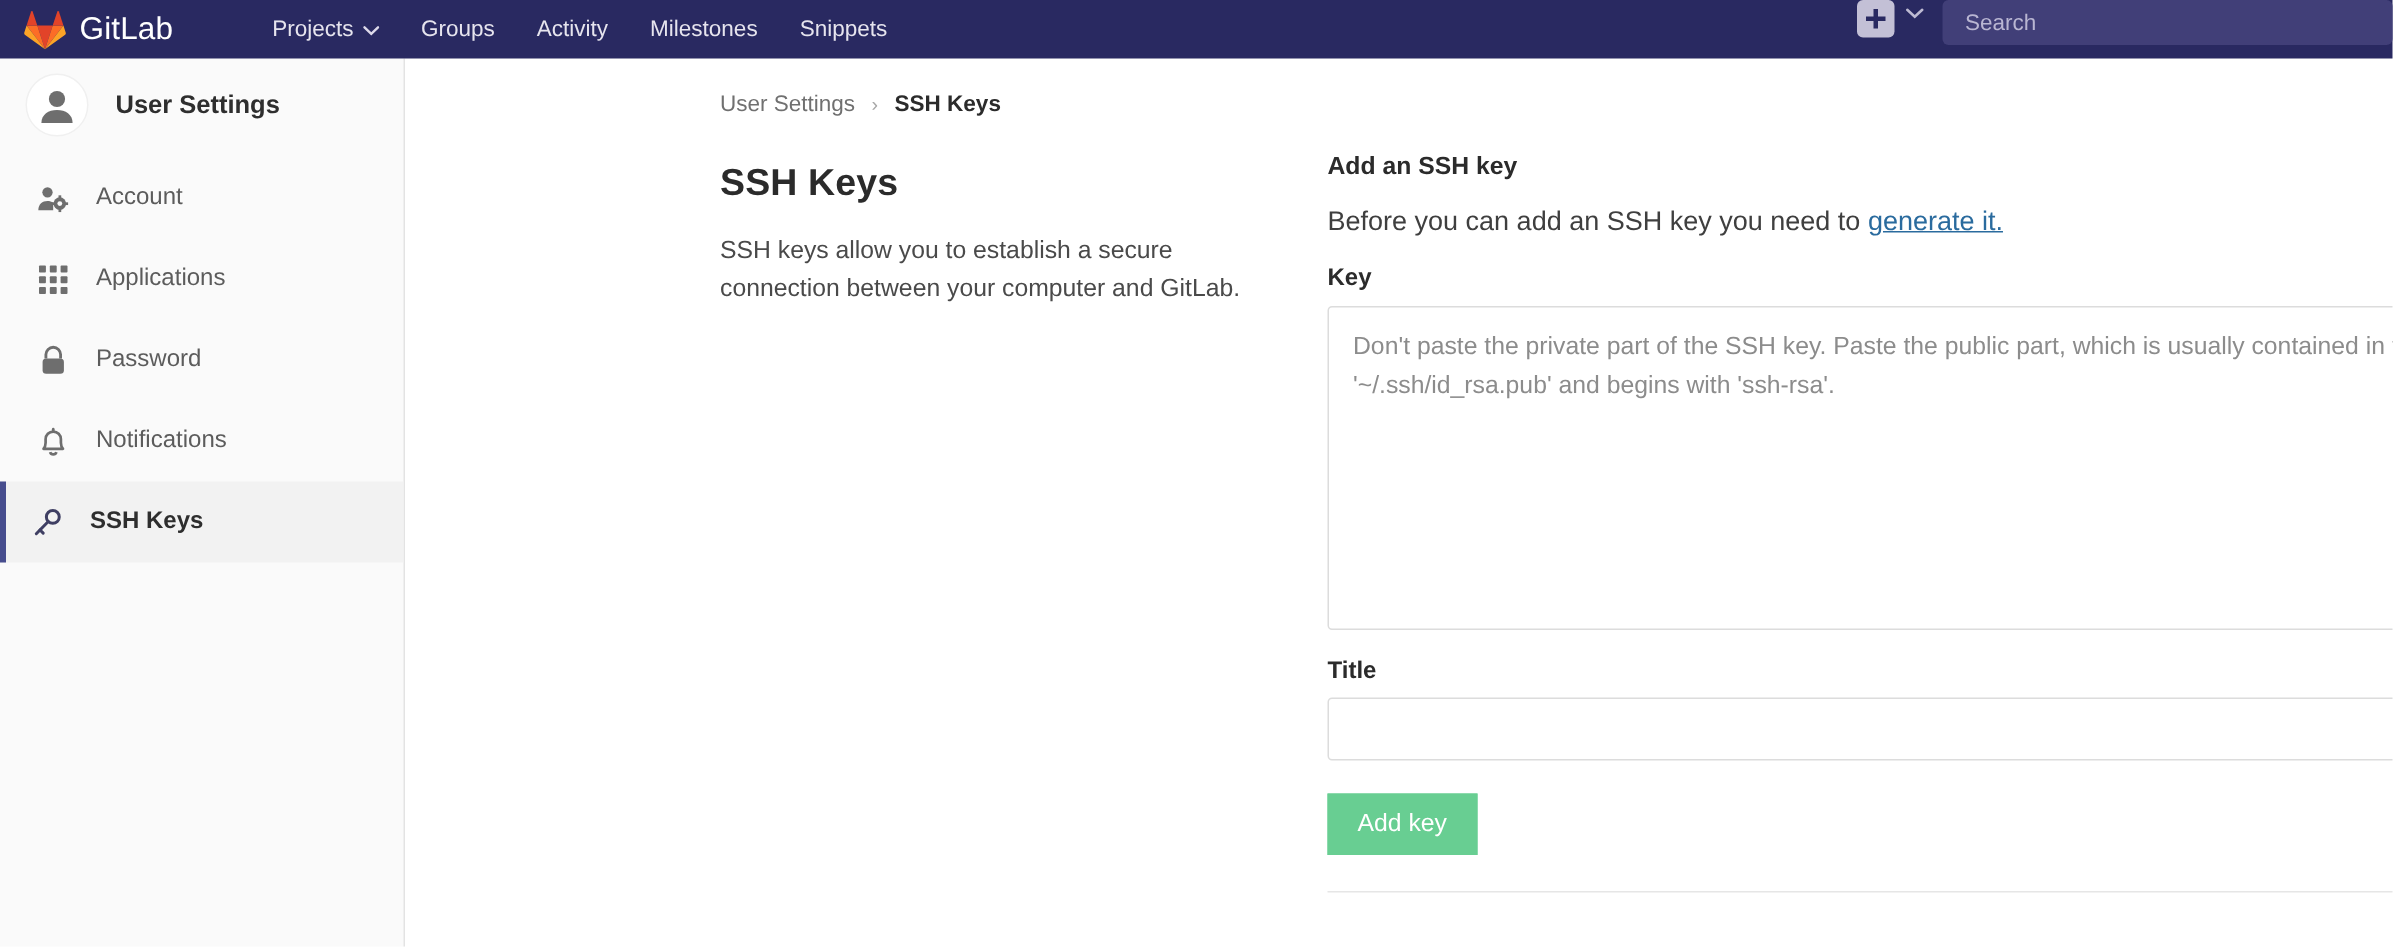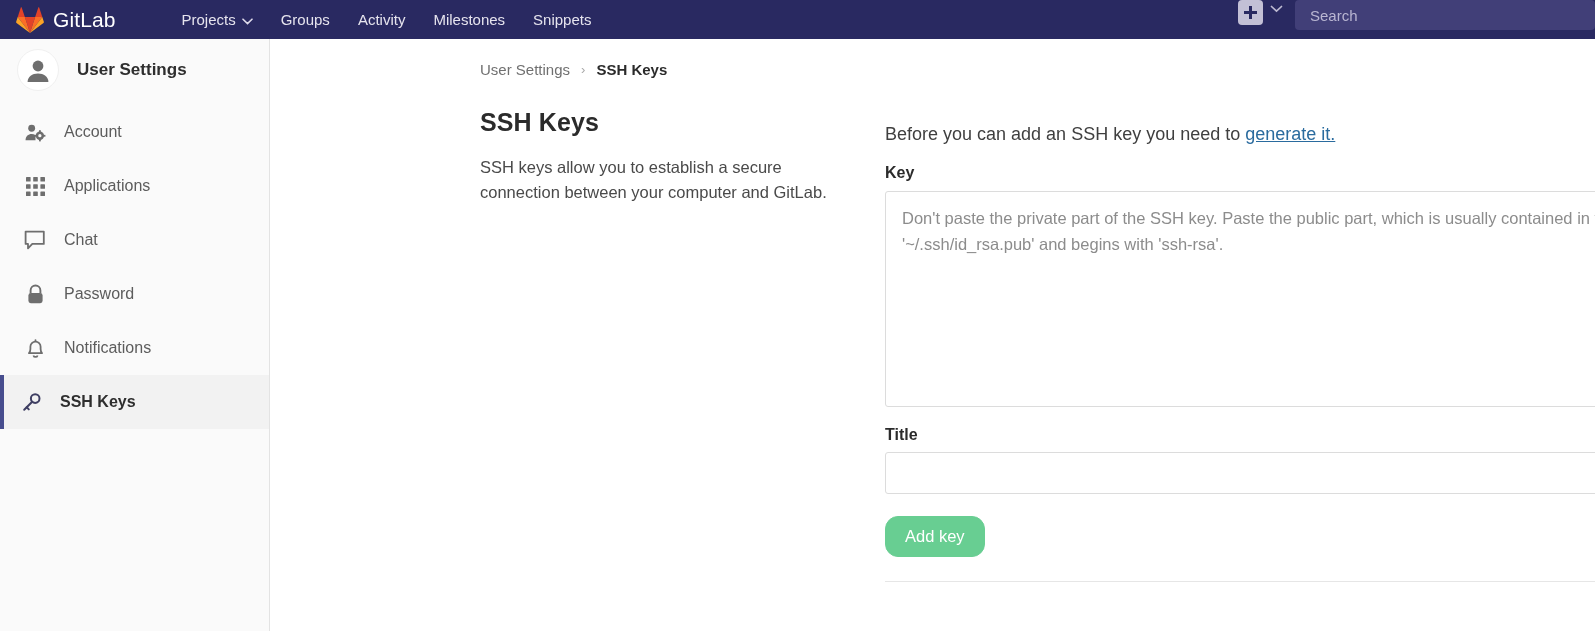--- a/index.html
+++ b/index.html
@@ -282,21 +282,21 @@
     font-family: "Liberation Sans", sans-serif;
     font-size: 16.5px;
     color: #2b2b2b;
     outline: none;
   }
 
   .add-key-btn {
     margin-top: 22px;
     background: #68ce92;
     border: 1px solid #68ce92;
-    border-radius: 13px;
+    border-radius: 0;
     color: #ffffff;
     font-family: "Liberation Sans", sans-serif;
     font-size: 16.5px;
     padding: 11px 19px;
     cursor: pointer;
     display: inline-block;
     line-height: 1;
   }
 
   .bottom-divider {
@@ -399,28 +399,20 @@
             <rect x="15.4" y="8.2" width="4.6" height="4.6" rx=".6"></rect>
             <rect x="1" y="15.4" width="4.6" height="4.6" rx=".6"></rect>
             <rect x="8.2" y="15.4" width="4.6" height="4.6" rx=".6"></rect>
             <rect x="15.4" y="15.4" width="4.6" height="4.6" rx=".6"></rect>
           </g>
         </svg>
       </span>
       <span class="side-label">Applications</span>
     </div>
 
-    <div class="side-item">
-      <span class="side-icon">
-        <svg width="22" height="21" viewBox="0 0 22 21">
-          <path d="M1.6 1.6h18.2v12.3H8.3l-4.3 4.5v-4.5H1.6z" fill="none" stroke="#6e6e6e" stroke-width="1.8" stroke-linejoin="round"></path>
-        </svg>
-      </span>
-      <span class="side-label">Chat</span>
-    </div>
 
 
 
     <div class="side-item">
       <span class="side-icon">
         <svg width="19" height="21" viewBox="0 0 19 21">
           <path d="M4.6 9V6.4a4.9 4.9 0 0 1 9.8 0V9" fill="none" stroke="#6e6e6e" stroke-width="1.9"></path>
           <rect x="2.4" y="9" width="14.2" height="10.2" rx="2.4" fill="#6e6e6e"></rect>
         </svg>
       </span>
@@ -461,20 +453,21 @@
   </div>
 
   <div class="settings-row">
 
     <div class="settings-left">
       <div class="page-title">SSH Keys</div>
       <div class="page-desc">SSH keys allow you to establish a secure connection between your computer and GitLab.</div>
     </div>
 
     <div class="settings-right">
+      <div class="form-heading">Add an SSH key</div>
 
       <div class="form-sub">
         <span>Before you can add an SSH key you need to </span><a href="#">generate it.</a>
       </div>
 
       <label class="field-label">Key</label>
       <textarea class="key-textarea" placeholder="Don't paste the private part of the SSH key. Paste the public part, which is usually contained in the file '~/.ssh/id_rsa.pub' and begins with 'ssh-rsa'." style=""></textarea>
 
       <label class="field-label">Title</label>
       <input class="title-input" type="text" placeholder="" style="">

